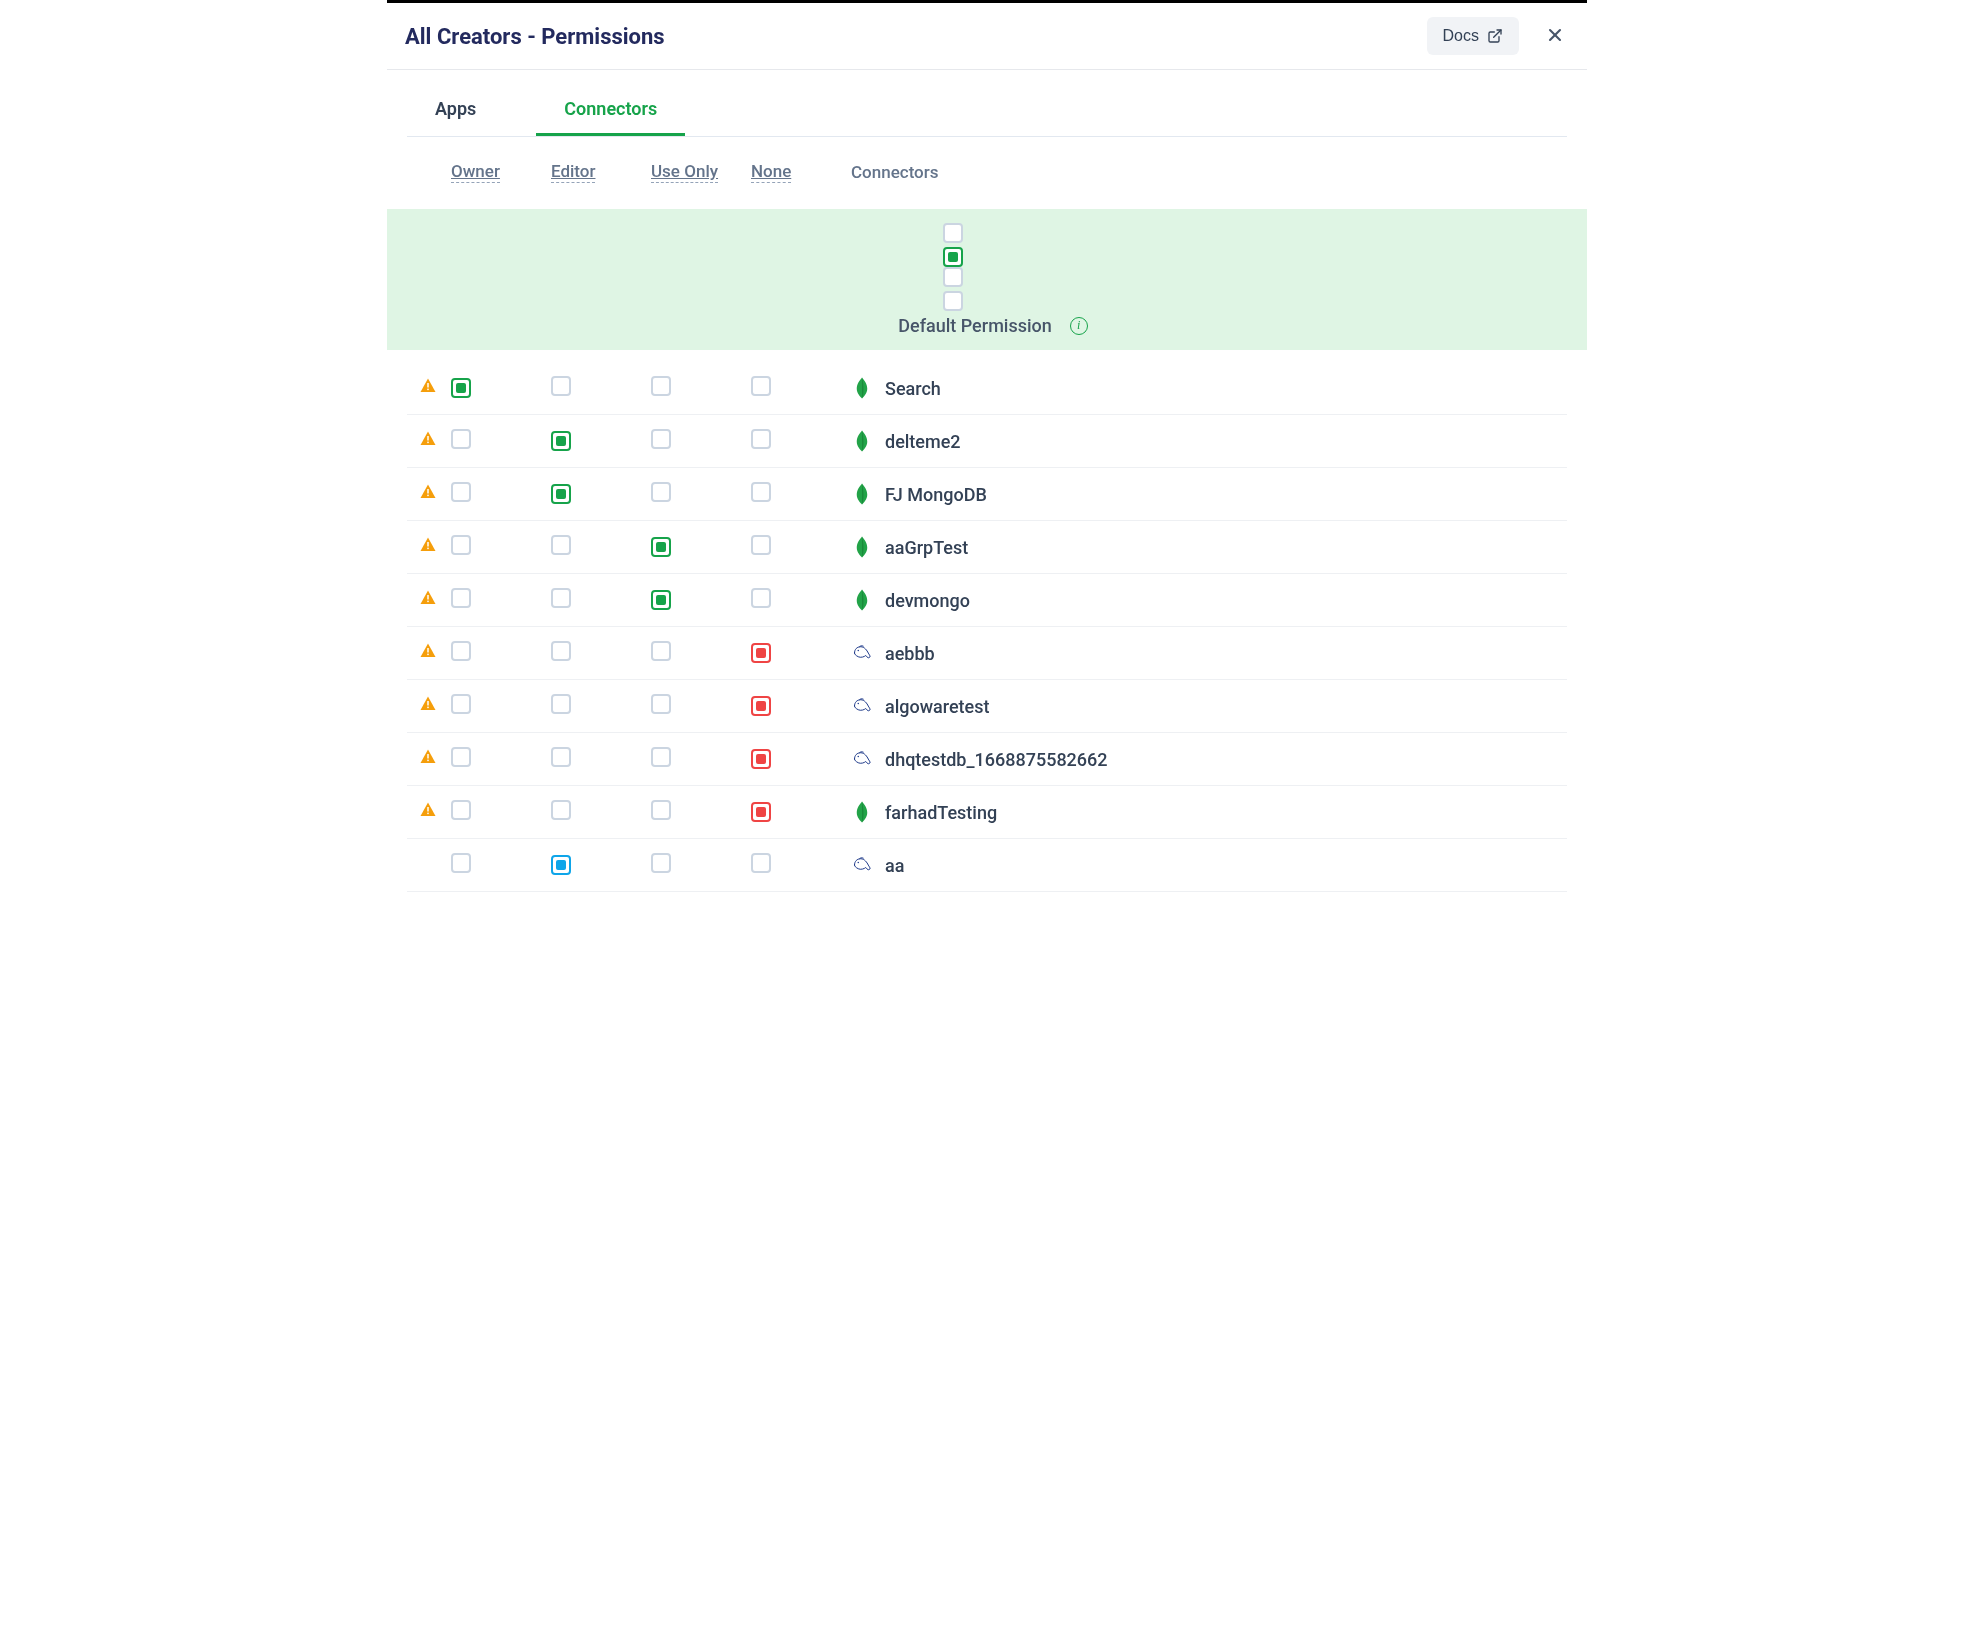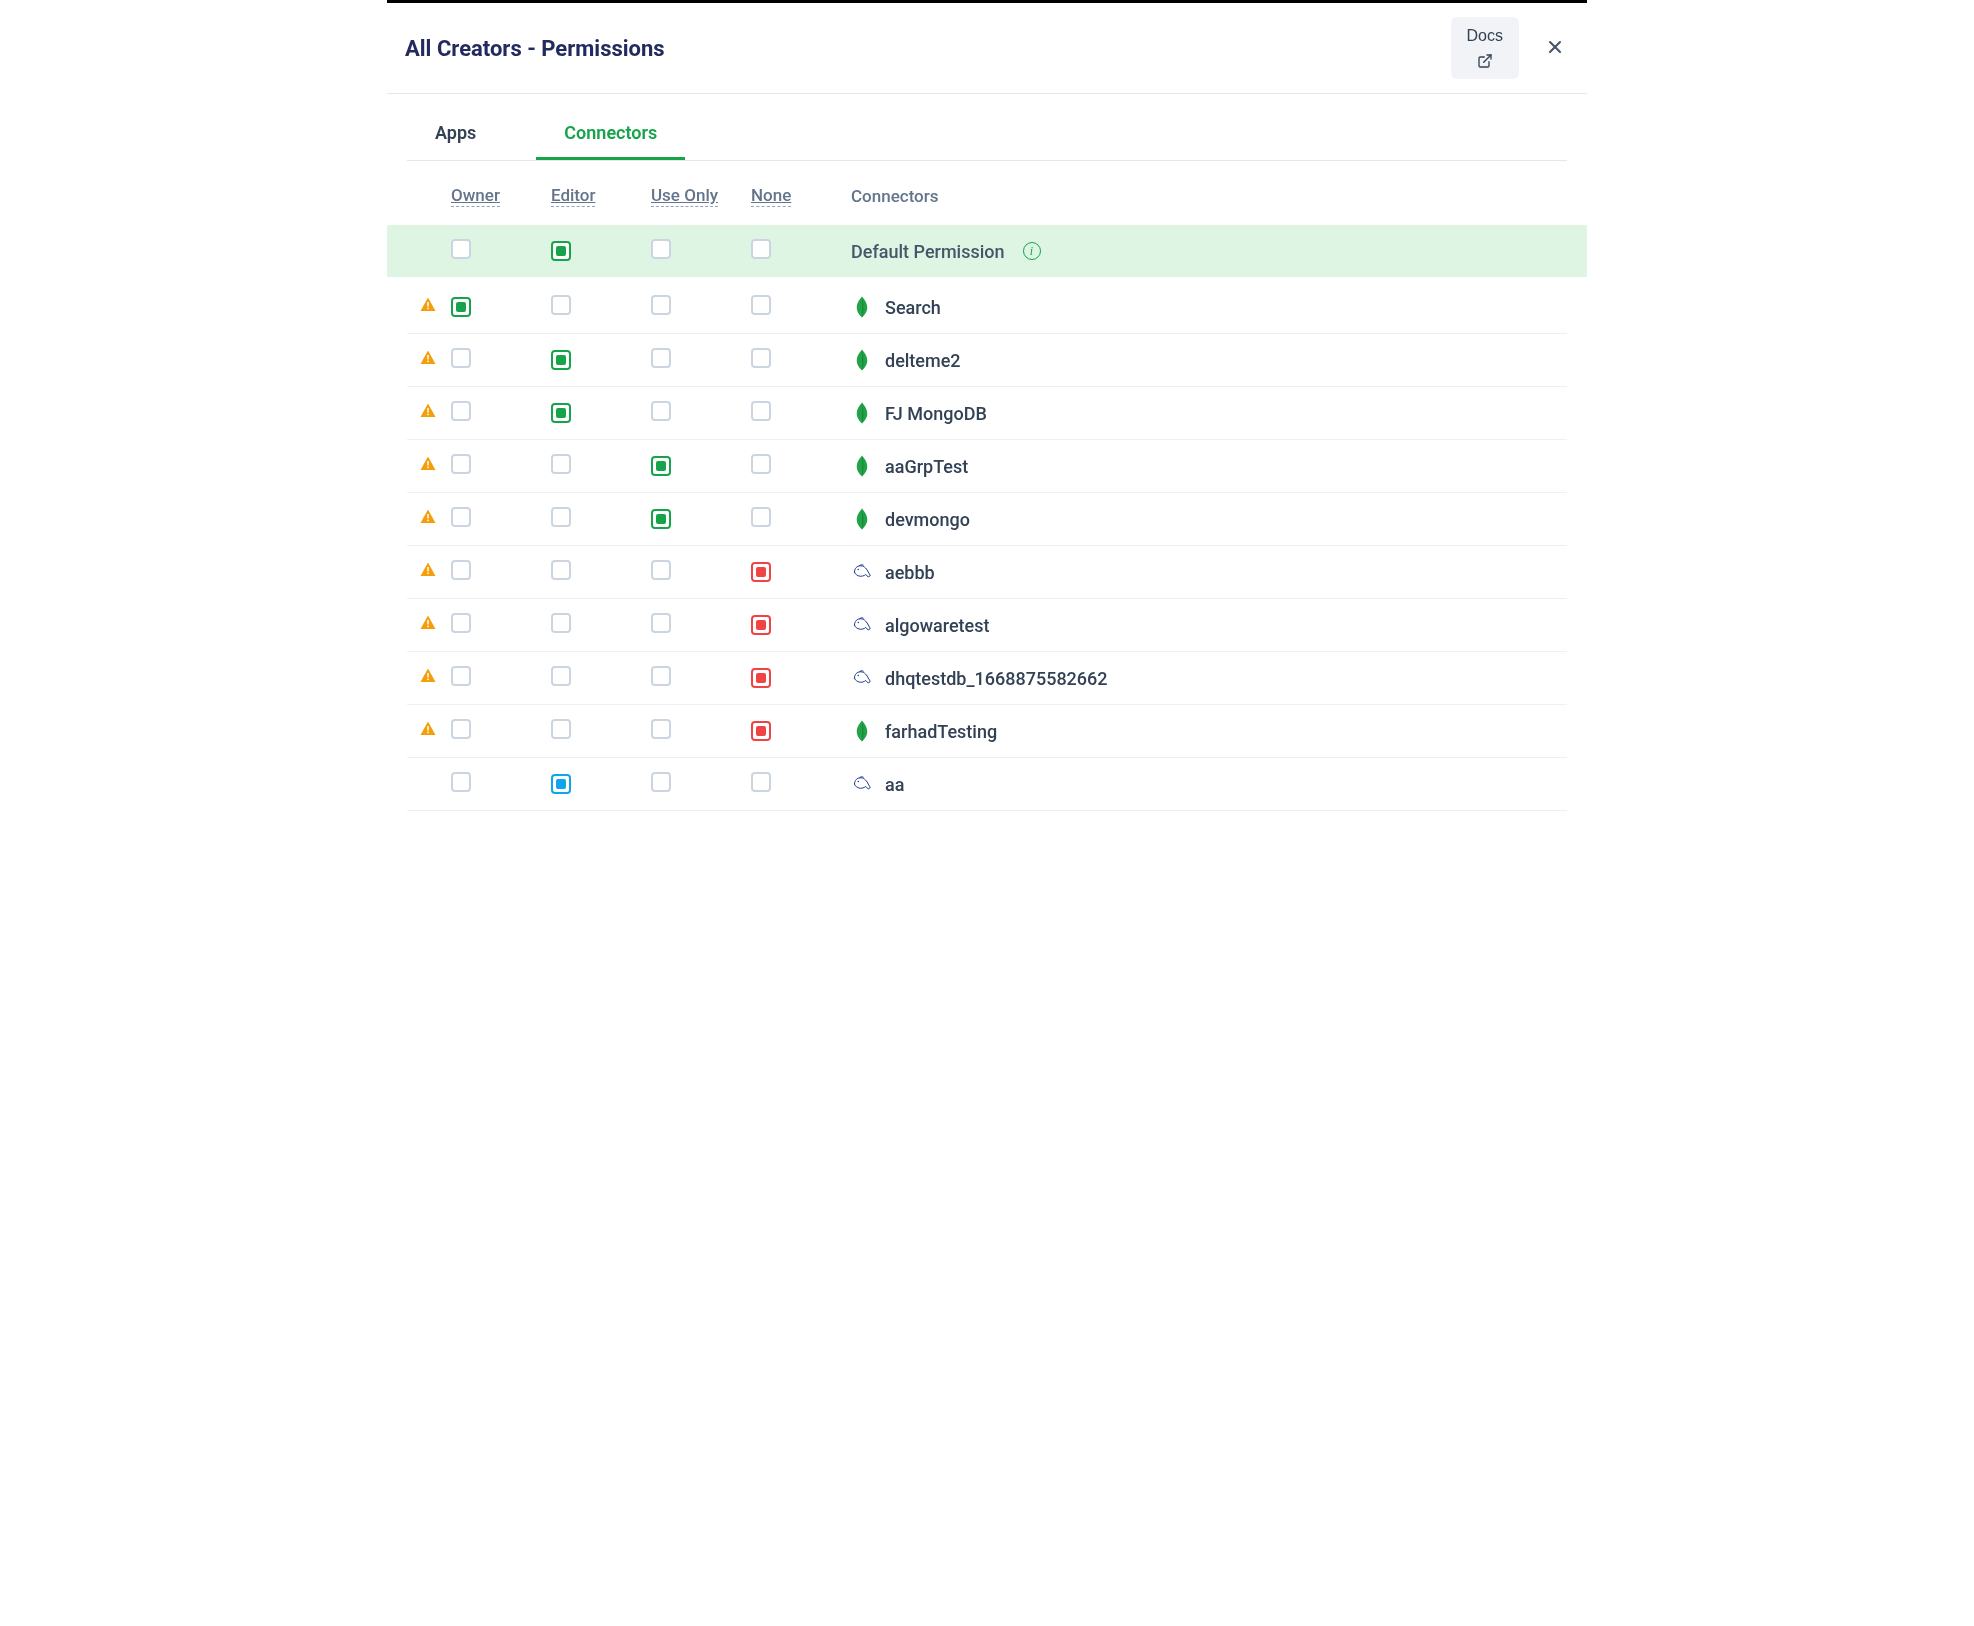--- a/index.html
+++ b/index.html
@@ -36,21 +36,20 @@
     align-items: center;
     gap: 8px;
     background: #f1f3f6;
     border: none;
     border-radius: 6px;
     padding: 10px 16px;
     font-size: 16px;
     color: #334155;
     cursor: pointer;
     font-weight: 500;
-    flex-direction: column;
   }
   .docs-btn svg { width: 16px; height: 16px; }
   .close-btn {
     background: none;
     border: none;
     cursor: pointer;
     padding: 4px;
     color: #475569;
   }
   .close-btn svg { width: 20px; height: 20px; }
@@ -129,23 +128,24 @@
 
   .row {
     display: flex;
     align-items: center;
     padding: 14px 0 14px 12px;
     border-bottom: 1px solid #eef0f3;
   }
   .row.highlight {
     background: #dff5e4;
     border-bottom: none;
-    margin: 4px -20px;
+    margin: 12px -20px;
     padding-left: 32px;
     padding-right: 20px;
+    flex-direction: column;
   }
   .row.highlight .col-warn { width: 32px; }
 
   .warn-icon {
     width: 18px; height: 18px; color: #f59e0b;
   }
 
   .chk {
     width: 20px;
     height: 20px;

